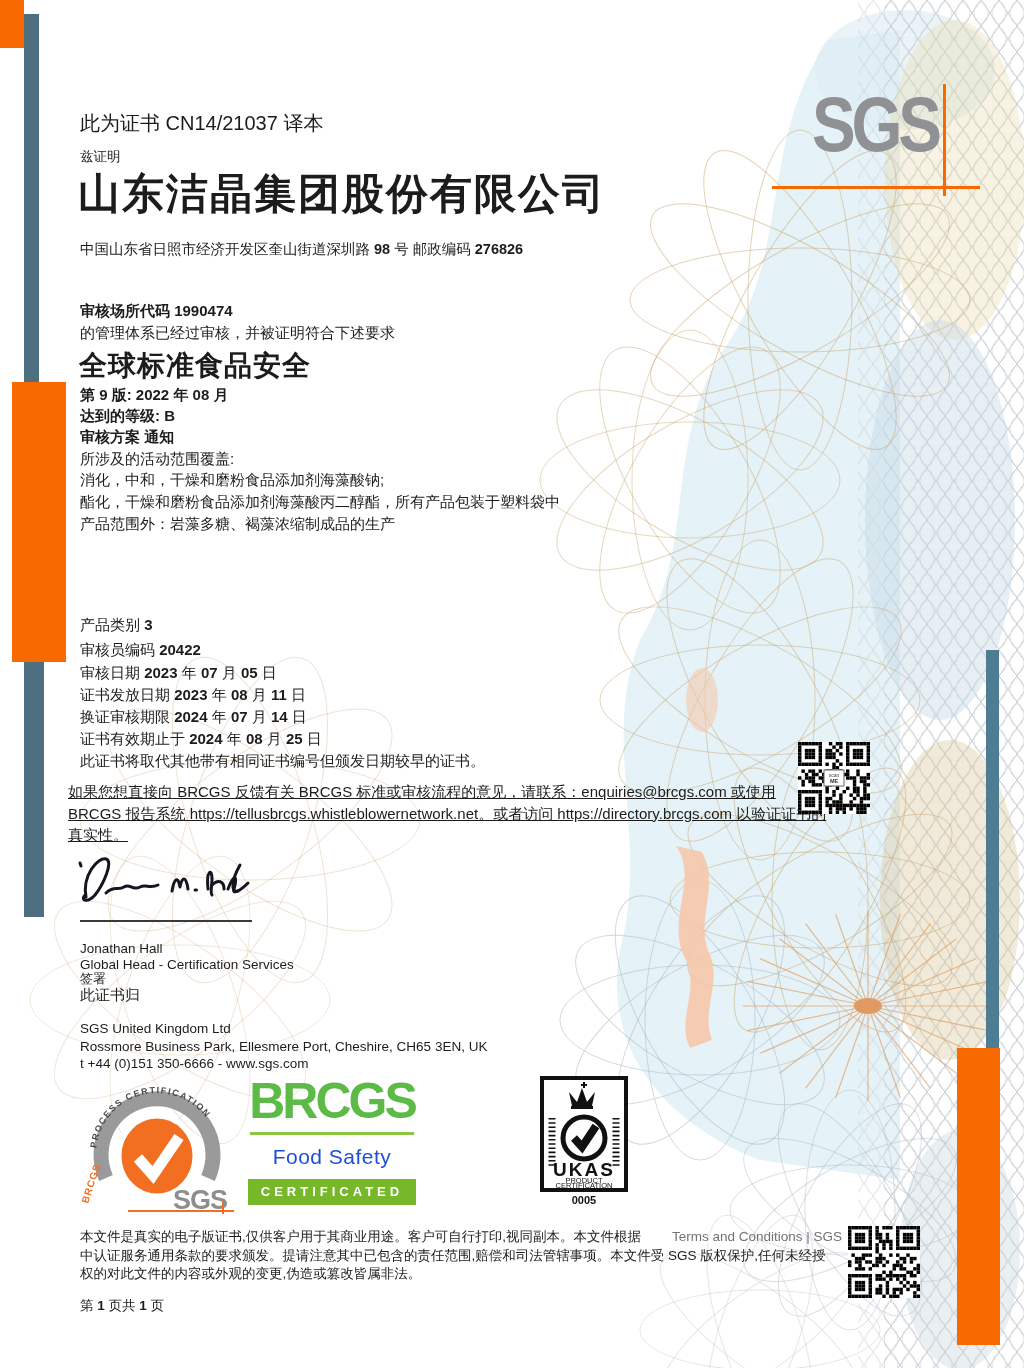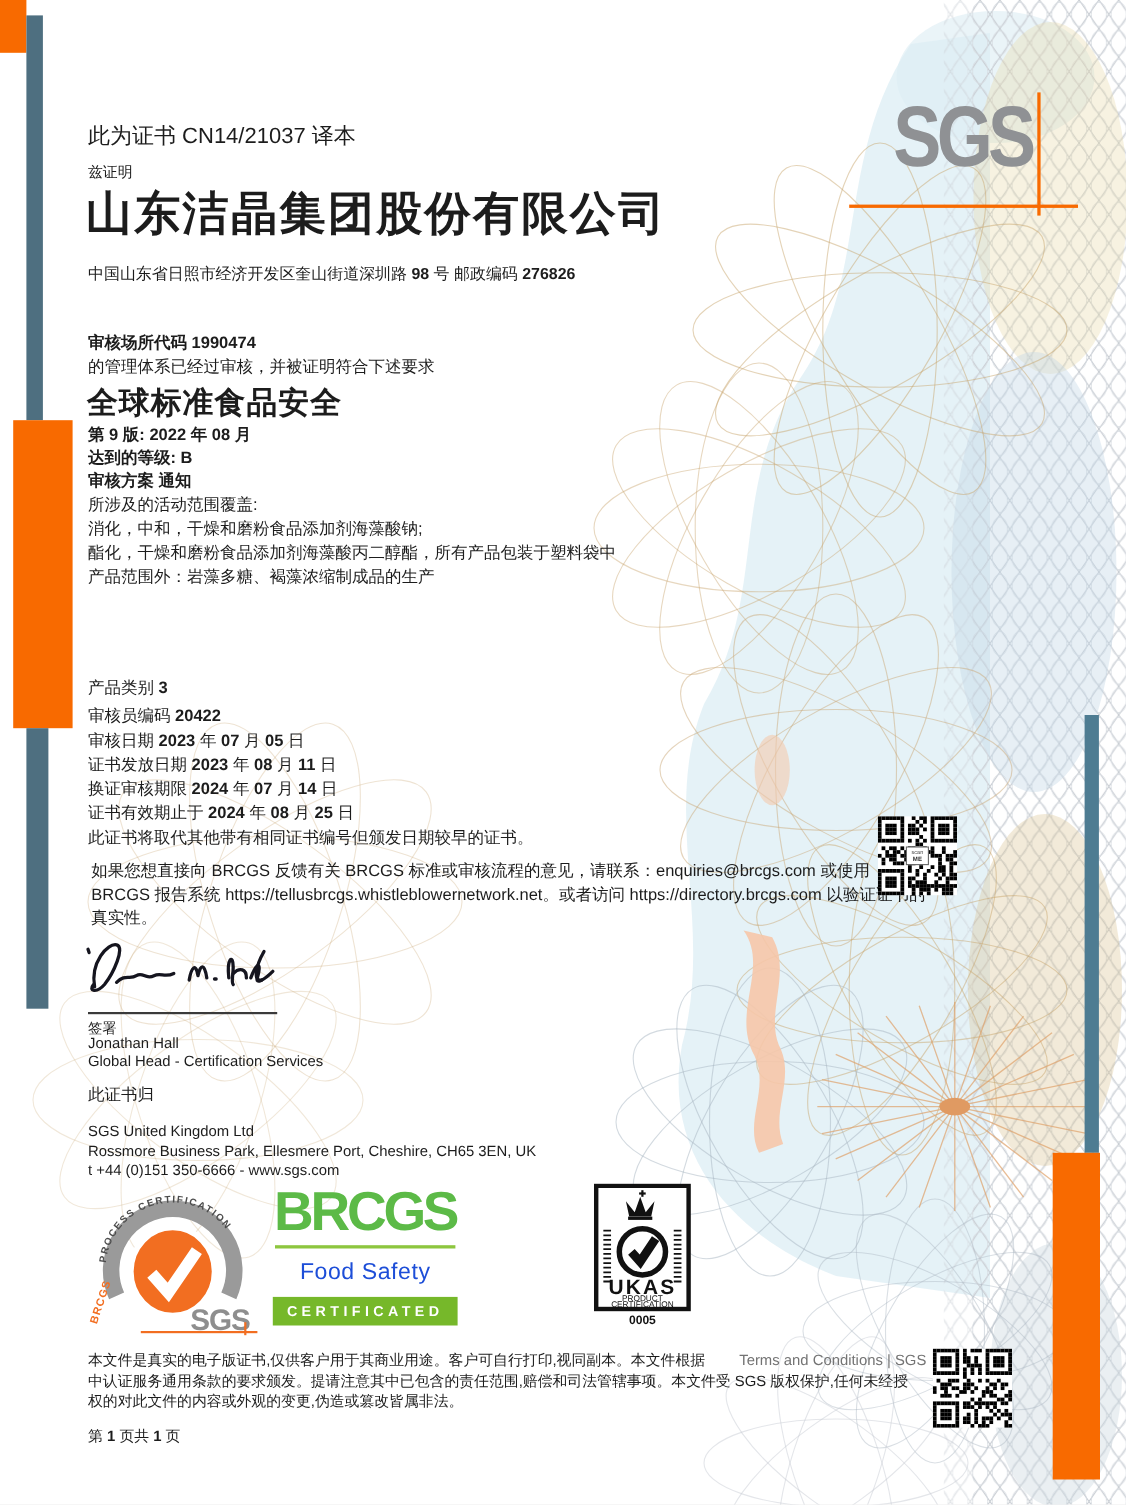--- a/index.html
+++ b/index.html
@@ -16,21 +16,21 @@
   .sgs-word{position:absolute;left:812px;top:92px;z-index:4;font-size:78px;font-weight:800;
     color:#8F9194;letter-spacing:-5px;line-height:64px;transform:scaleX(.84);transform-origin:left top;}
   .sgs-hline{position:absolute;left:772px;top:186px;width:208px;height:3px;background:#F86A00;z-index:4;}
   .sgs-vline{position:absolute;left:943px;top:84px;width:3px;height:112px;background:#F86A00;z-index:4;}
   
   .z{z-index:5;}
   .t19{font-size:20px;}
   .t15{font-size:15px;}
   .t14{font-size:14.5px;}
   .t13{font-size:13.5px;}
-  .small{font-size:13px;}
+  .small{font-size:13px;margin-top:44px;}
   .bold{font-weight:700;}
   .company{font-size:42px;font-weight:700;letter-spacing:2px;}
   .stdtitle{font-size:28px;font-weight:700;letter-spacing:1px;}
   .sigline{border-top:2px solid #3a3a3a;width:172px;height:0;}
   .link{color:#737373;cursor:pointer;}
   
   .brcgs{position:absolute;left:248px;top:1076px;width:168px;z-index:5;text-align:center;}
   .brcgs .word{font-size:50px;font-weight:800;color:#5CBA47;letter-spacing:-3px;line-height:50px;}
   .brcgs .rule{height:3px;background:#8DC63F;margin:6px 2px 10px 2px;}
   .brcgs .fs{font-size:21px;color:#1d4ed8;letter-spacing:.5px;margin-bottom:10px;}
@@ -173,21 +173,21 @@
   <div class="abs z t15" style="left:80px;top:515px;">产品范围外：岩藻多糖、褐藻浓缩制成品的生产</div>
 
   <div class="abs z t15" style="left:80px;top:616px;">产品类别 <b>3</b></div>
   <div class="abs z t15" style="left:80px;top:641px;">审核员编码 <b>20422</b></div>
   <div class="abs z t15" style="left:80px;top:664px;">审核日期 <b>2023</b> 年 <b>07</b> 月 <b>05</b> 日</div>
   <div class="abs z t15" style="left:80px;top:686px;">证书发放日期 <b>2023</b> 年 <b>08</b> 月 <b>11</b> 日</div>
   <div class="abs z t15" style="left:80px;top:708px;">换证审核期限 <b>2024</b> 年 <b>07</b> 月 <b>14</b> 日</div>
   <div class="abs z t15" style="left:80px;top:730px;">证书有效期止于 <b>2024</b> 年 <b>08</b> 月 <b>25</b> 日</div>
   <div class="abs z t15" style="left:80px;top:752px;">此证书将取代其他带有相同证书编号但颁发日期较早的证书。</div>
 
-  <div class="abs z t15" style="left:83px;top:781px;line-height:21.5px;">
+  <div class="abs z t15" style="left:68px;top:781px;line-height:21.5px;text-decoration:underline;">
     <div>如果您想直接向 BRCGS 反馈有关 BRCGS 标准或审核流程的意见，请联系：enquiries@brcgs.com 或使用</div>
     <div>BRCGS 报告系统 https://tellusbrcgs.whistleblowernetwork.net。或者访问 https://directory.brcgs.com 以验证证书的</div>
     <div>真实性。</div>
   </div>
 
   <svg class="abs z" style="left:72px;top:845px;" width="210" height="68" viewBox="0 0 210 68">
     <g fill="none" stroke="#15151f" stroke-width="3" stroke-linecap="round" stroke-linejoin="round">
       <path d="M8,18 l1,3"></path>
       <path d="M14,52 C10,30 26,12 34,14 C42,16 31,40 23,50 C16,58 8,56 13,50"></path>
       <path d="M34,48 C42,40 46,46 52,42 C58,38 60,46 68,42 C74,39 78,44 86,40"></path>

